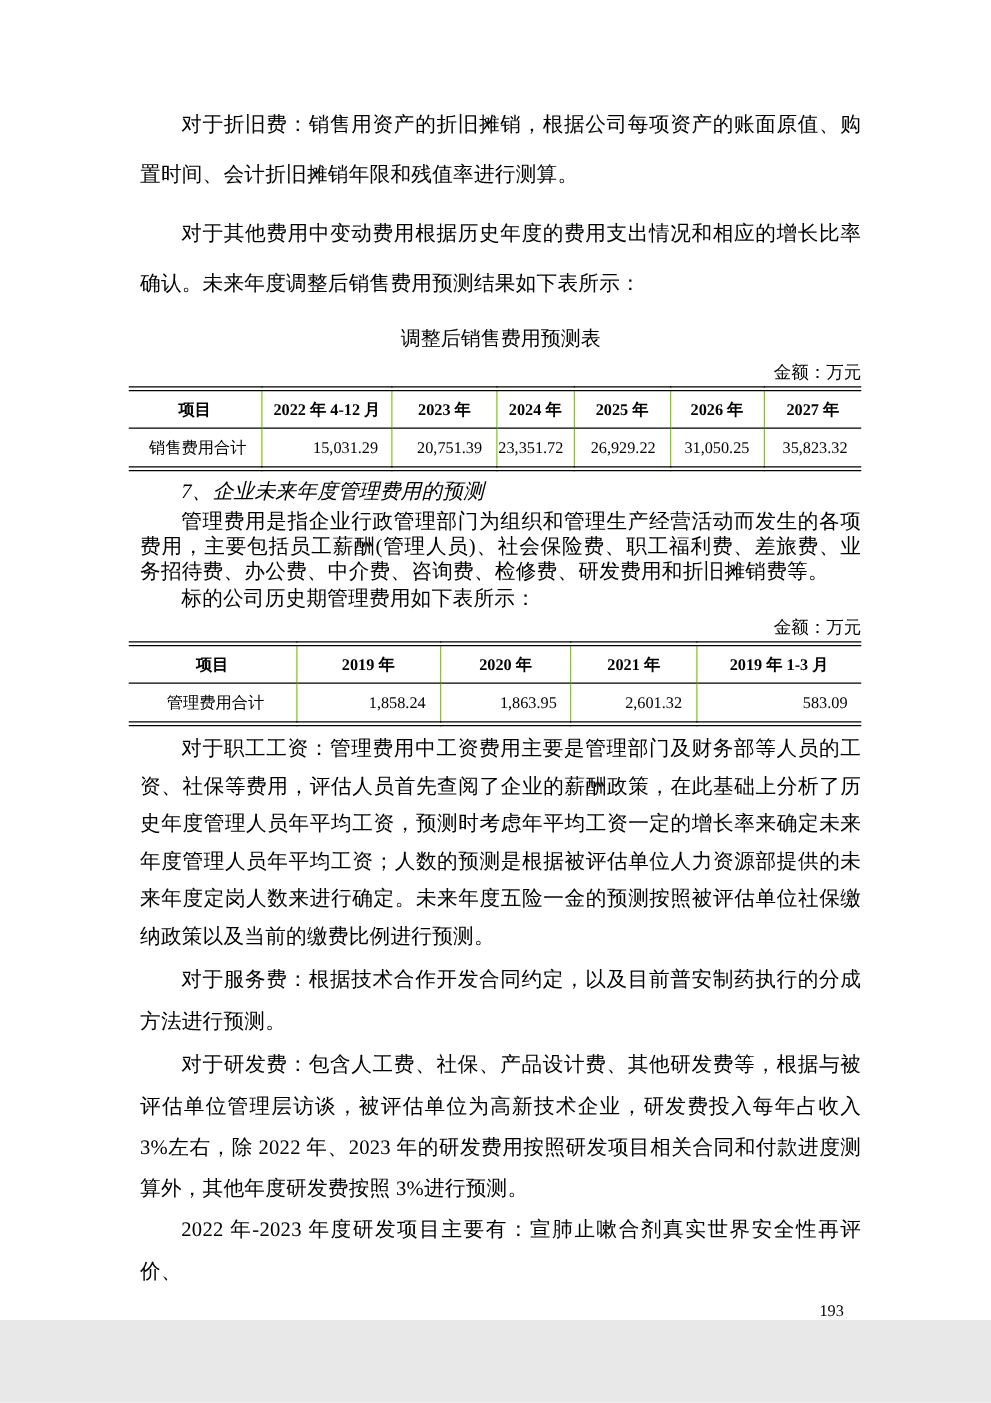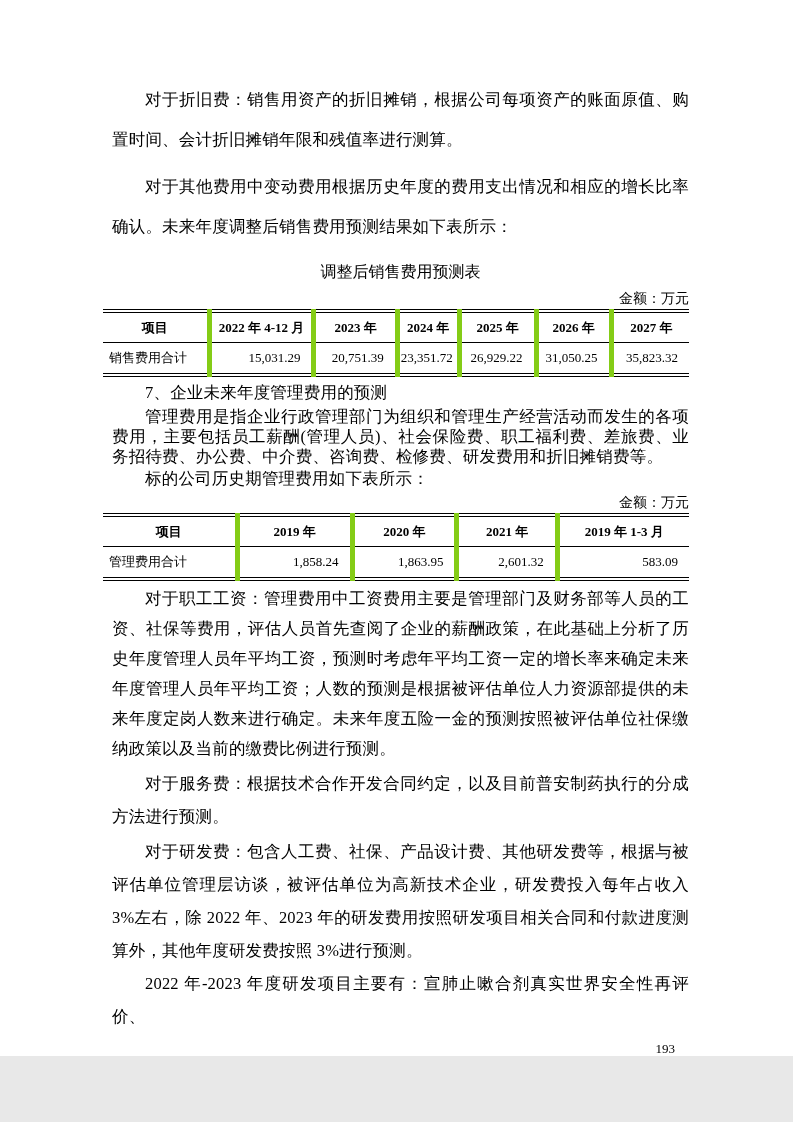--- a/index.html
+++ b/index.html
@@ -42,38 +42,38 @@
   .unit2 { margin-top: 4px; }
   table {
     border-collapse: collapse;
     table-layout: fixed;
     width: 586px;
     margin-left: -9px;
     border-top: 4px double #000;
     border-bottom: 4px double #000;
   }
   th, td {
-    border-left: 5px solid #84cc16;
+    border-left: 1px solid #84cc16;
     font-size: 13px;
     overflow: hidden;
     white-space: nowrap;
   }
   th:first-child, td:first-child { border-left: none; }
   thead th {
     border-bottom: 1px solid #000;
     font-weight: bold;
     height: 29px;
     text-align: center;
     padding: 0 2px;
     vertical-align: middle;
   }
   tbody td { height: 28px; vertical-align: middle; }
-  td.label { text-align: left; padding-left: 6px; }
+  td.label { text-align: center; padding-left: 6px; }
   td.num   { text-align: right; padding-right: 11px; }
-  .heading { margin-top: 2px; line-height: 28px; }
+  .heading { margin-top: 2px; line-height: 28px; font-style: italic; }
   .mt2 { margin-top: 2px; font-family: Liberation Serif, serif; }
   .mt3 { margin-top: 3px; }
   .page-number {
     position: absolute;
     top: 1041px;
     right: 118px;
     font-size: 13px;
     line-height: 16px;
   }
 </style>

